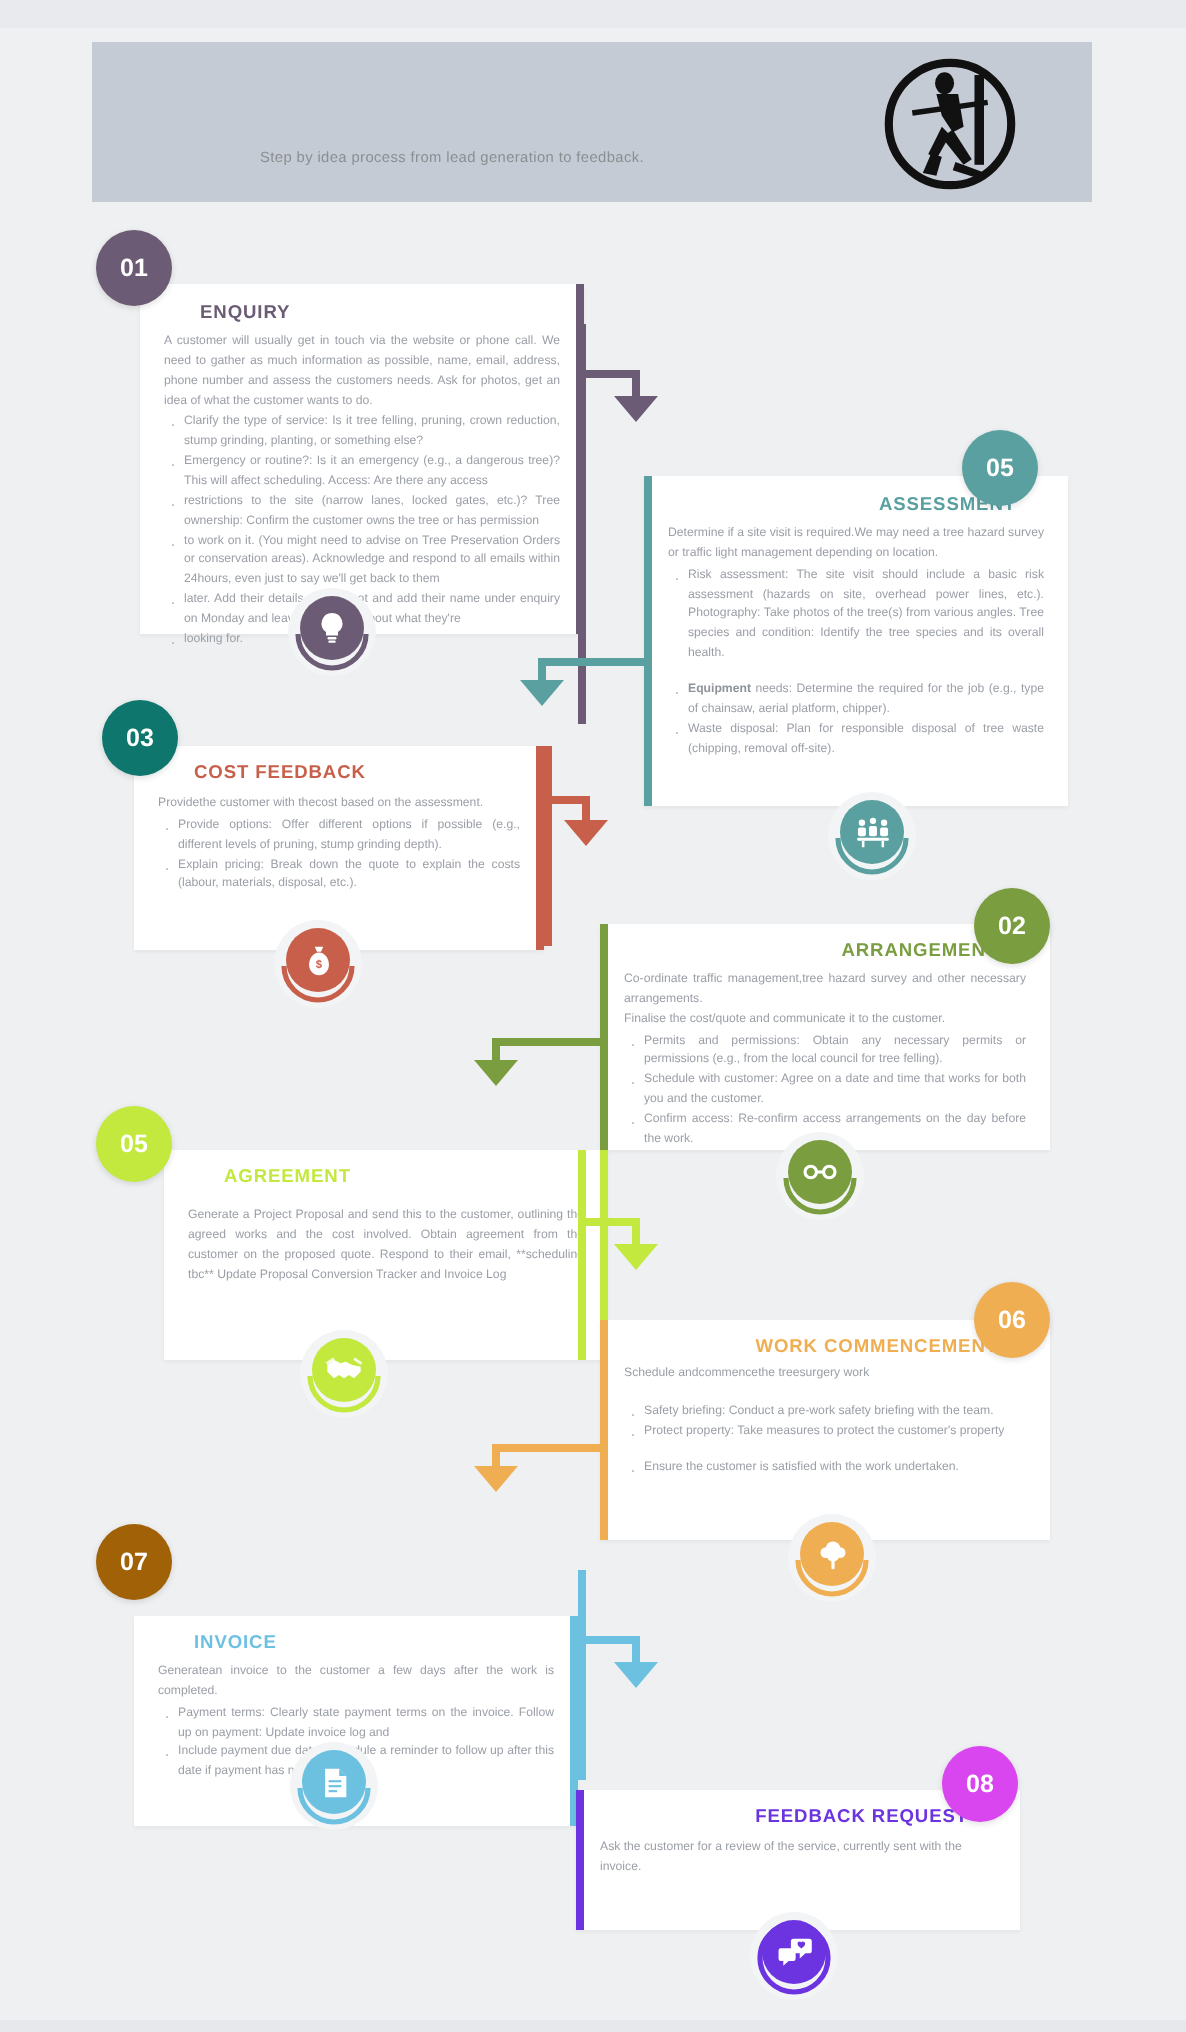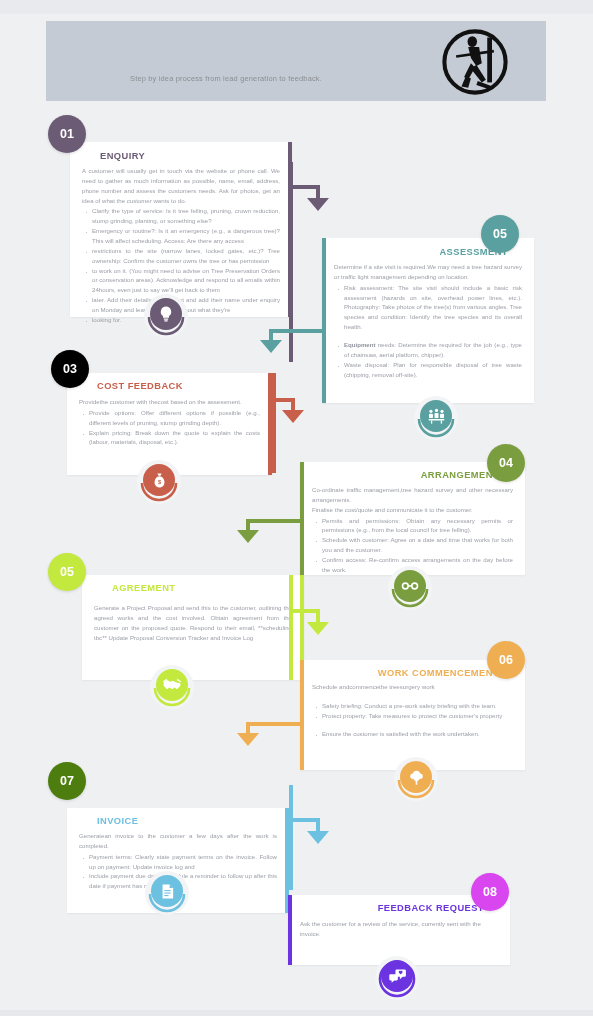--- a/index.html
+++ b/index.html
@@ -299,21 +299,21 @@
     <div class="accent-bar" style="background:#c75f4a;"></div>
     <div class="card-title" style="top:8px; color:#c75f4a;">COST FEEDBACK</div>
     <div class="card-body" style="top:24px;">
       <p>Providethe customer with thecost based on the assessment.</p>
       <ul>
         <li>Provide options: Offer different options if possible (e.g., different levels of pruning, stump grinding depth).</li>
         <li>Explain pricing: Break down the quote to explain the costs (labour, materials, disposal, etc.).</li>
       </ul>
     </div>
   </div>
-  <div class="badge" style="left:51px; top:350px; background:#000000;">03</div>
+  <div class="badge" style="left:51px; top:350px; background:#0f766e;">03</div>
   <div class="iconwrap" style="left:139px; top:463px;">
     <div class="icon-halo"></div>
     <svg width="40" height="40" viewBox="0 0 40 40" style="position:absolute;left:0;top:0;">
       <path d="M3 20 A17 17 0 0 0 37 20" fill="none" stroke="#c75f4a" stroke-width="2.6"></path>
     </svg>
     <div class="icon-disc" style="background:#c75f4a;">
       <svg width="17" height="17" viewBox="0 0 24 24" fill="#fff">
         <path d="M9 2h6l-1.6 3.4h-2.8z"></path>
         <path d="M12 6c-4 0-7 4.2-7 8.6C5 19 8.2 22 12 22s7-3 7-7.4C19 10.2 16 6 12 6z"></path>
         <text x="12" y="17" font-size="8" text-anchor="middle" fill="#c75f4a" font-family="Liberation Sans, sans-serif" font-weight="bold">$</text>
@@ -327,21 +327,21 @@
     <div class="card-body" style="top:23px;">
       <p style="white-space:pre-line;">Co-ordinate traffic management,tree hazard survey and other necessary arrangements.
 Finalise the cost/quote and communicate it to the customer.</p>
       <ul>
         <li>Permits and permissions: Obtain any necessary permits or permissions (e.g., from the local council for tree felling).</li>
         <li>Schedule with customer: Agree on a date and time that works for both you and the customer.</li>
         <li>Confirm access: Re-confirm access arrangements on the day before the work.</li>
       </ul>
     </div>
   </div>
-  <div class="badge" style="left:487px; top:444px; background:#7a9e3f;">04</div>
+  <div class="badge" style="left:487px; top:444px; background:#7a9e3f;">02</div>
   <div class="iconwrap" style="left:390px; top:569px;">
     <div class="icon-halo"></div>
     <svg width="40" height="40" viewBox="0 0 40 40" style="position:absolute;left:0;top:0;">
       <path d="M3 20 A17 17 0 0 0 37 20" fill="none" stroke="#7a9e3f" stroke-width="2.6"></path>
     </svg>
     <div class="icon-disc" style="background:#7a9e3f;">
       <svg width="20" height="20" viewBox="0 0 28 28" fill="none" stroke="#fff" stroke-width="2.2">
         <circle cx="7.5" cy="14" r="4"></circle>
         <circle cx="20.5" cy="14" r="4"></circle>
         <line x1="11.5" y1="14" x2="16.5" y2="14"></line>
@@ -408,21 +408,21 @@
     <div class="accent-bar" style="background:#6cc0e0;"></div>
     <div class="card-title" style="top:8px; color:#6cc0e0;">INVOICE</div>
     <div class="card-body" style="top:23px;">
       <p>Generatean invoice to the customer a few days after the work is completed.</p>
       <ul>
         <li>Payment terms: Clearly state payment terms on the invoice. Follow up on payment: Update invoice log and</li>
         <li>Include payment due date. Schedule a reminder to follow up after this date if payment has not been made.</li>
       </ul>
     </div>
   </div>
-  <div class="badge" style="left:48px; top:762px; background:#4d7c0f;">07</div>
+  <div class="badge" style="left:48px; top:762px; background:#a16207;">07</div>
   <div class="iconwrap" style="left:147px; top:874px;">
     <div class="icon-halo"></div>
     <svg width="40" height="40" viewBox="0 0 40 40" style="position:absolute;left:0;top:0;">
       <path d="M3 20 A17 17 0 0 0 37 20" fill="none" stroke="#6cc0e0" stroke-width="2.6"></path>
     </svg>
     <div class="icon-disc" style="background:#6cc0e0;">
       <svg width="17" height="17" viewBox="0 0 24 24" fill="#fff">
         <path d="M5 2h10l5 5v15H5z"></path>
         <path d="M15 2v5h5" fill="#6cc0e0"></path>
         <rect x="7.5" y="10" width="9" height="1.5" fill="#6cc0e0"></rect>

